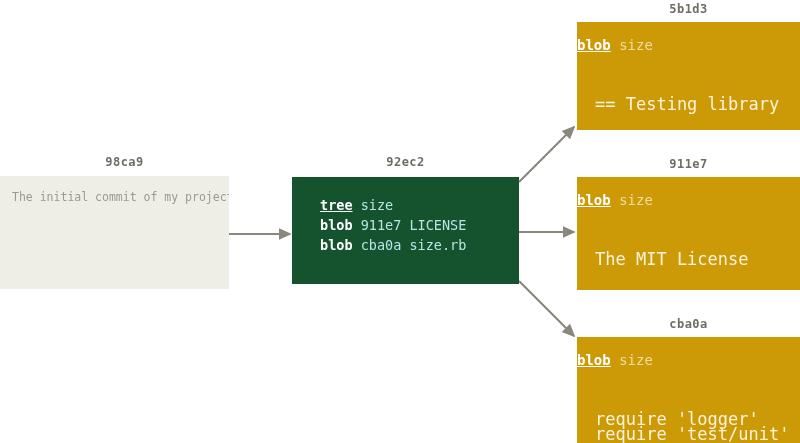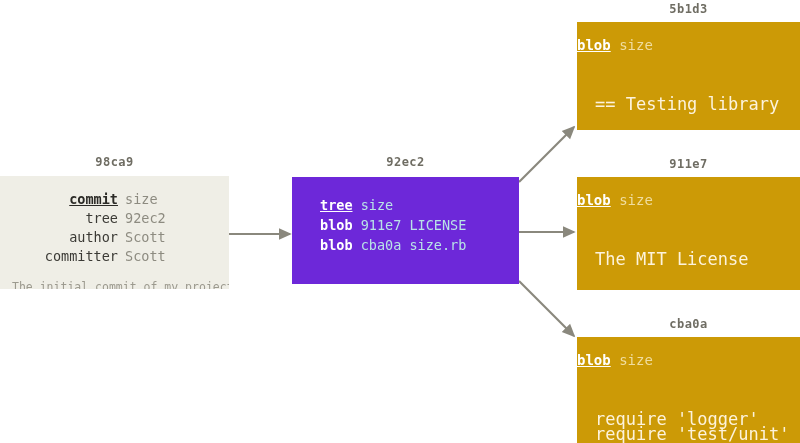--- a/index.html
+++ b/index.html
@@ -47,21 +47,21 @@
   .node-box {
     position: absolute;
     box-sizing: border-box;
     overflow: hidden;
   }
 
   .box-commit {
     background: #efeee6;
   }
   .box-tree {
-    background: #6d28d9;
+    background: #14532d;
   }
   .box-blob {
     background: #cc9a06;
   }
 
   
   .commit-table {
     margin: 14px 0 0 0;
     width: 100%;
     border-collapse: collapse;
@@ -159,43 +159,23 @@
 
     <line x1="229" y1="234" x2="290" y2="234" stroke="#8a887d" stroke-width="2.2" marker-end="url(#arrowhead)"></line>
 
     <line x1="519" y1="182" x2="574" y2="127" stroke="#8a887d" stroke-width="2.2" marker-end="url(#arrowhead)"></line>
 
     <line x1="519" y1="232" x2="574" y2="232" stroke="#8a887d" stroke-width="2.2" marker-end="url(#arrowhead)"></line>
 
     <line x1="519" y1="281" x2="574" y2="336" stroke="#8a887d" stroke-width="2.2" marker-end="url(#arrowhead)"></line>
   </svg>
 
-  <div class="node-label" style="left:0px; top:155px; width:229px;">98ca9</div>
+  <div class="node-label" style="left:10px; top:155px; width:229px;">98ca9</div>
 
   <div class="node-box box-commit" style="left:0px; top:176px; width:229px; height:113px;">
-    <table class="commit-table">
-      <tbody>
-          <tr>
-        <td class="commit-key"><span class="commit-key-strong">commit</span></td>
-        <td class="commit-val">size</td>
-      </tr>
-      <tr>
-        <td class="commit-key">tree</td>
-        <td class="commit-val">92ec2</td>
-      </tr>
-      <tr>
-        <td class="commit-key">author</td>
-        <td class="commit-val">Scott</td>
-      </tr>
-      <tr>
-        <td class="commit-key">committer</td>
-        <td class="commit-val">Scott</td>
-      </tr>
-    </tbody>
-      </table>
     <div class="commit-footer">The initial commit of my project</div>
   </div>
 
   <div class="node-label" style="left:292px; top:155px; width:227px;">92ec2</div>
 
   <div class="node-box box-tree" style="left:292px; top:177px; width:227px; height:107px;">
     <div class="tree-lines">
       <div class="row">
         <span class="kw-underline">tree</span>
         <span class="dim">size</span>

